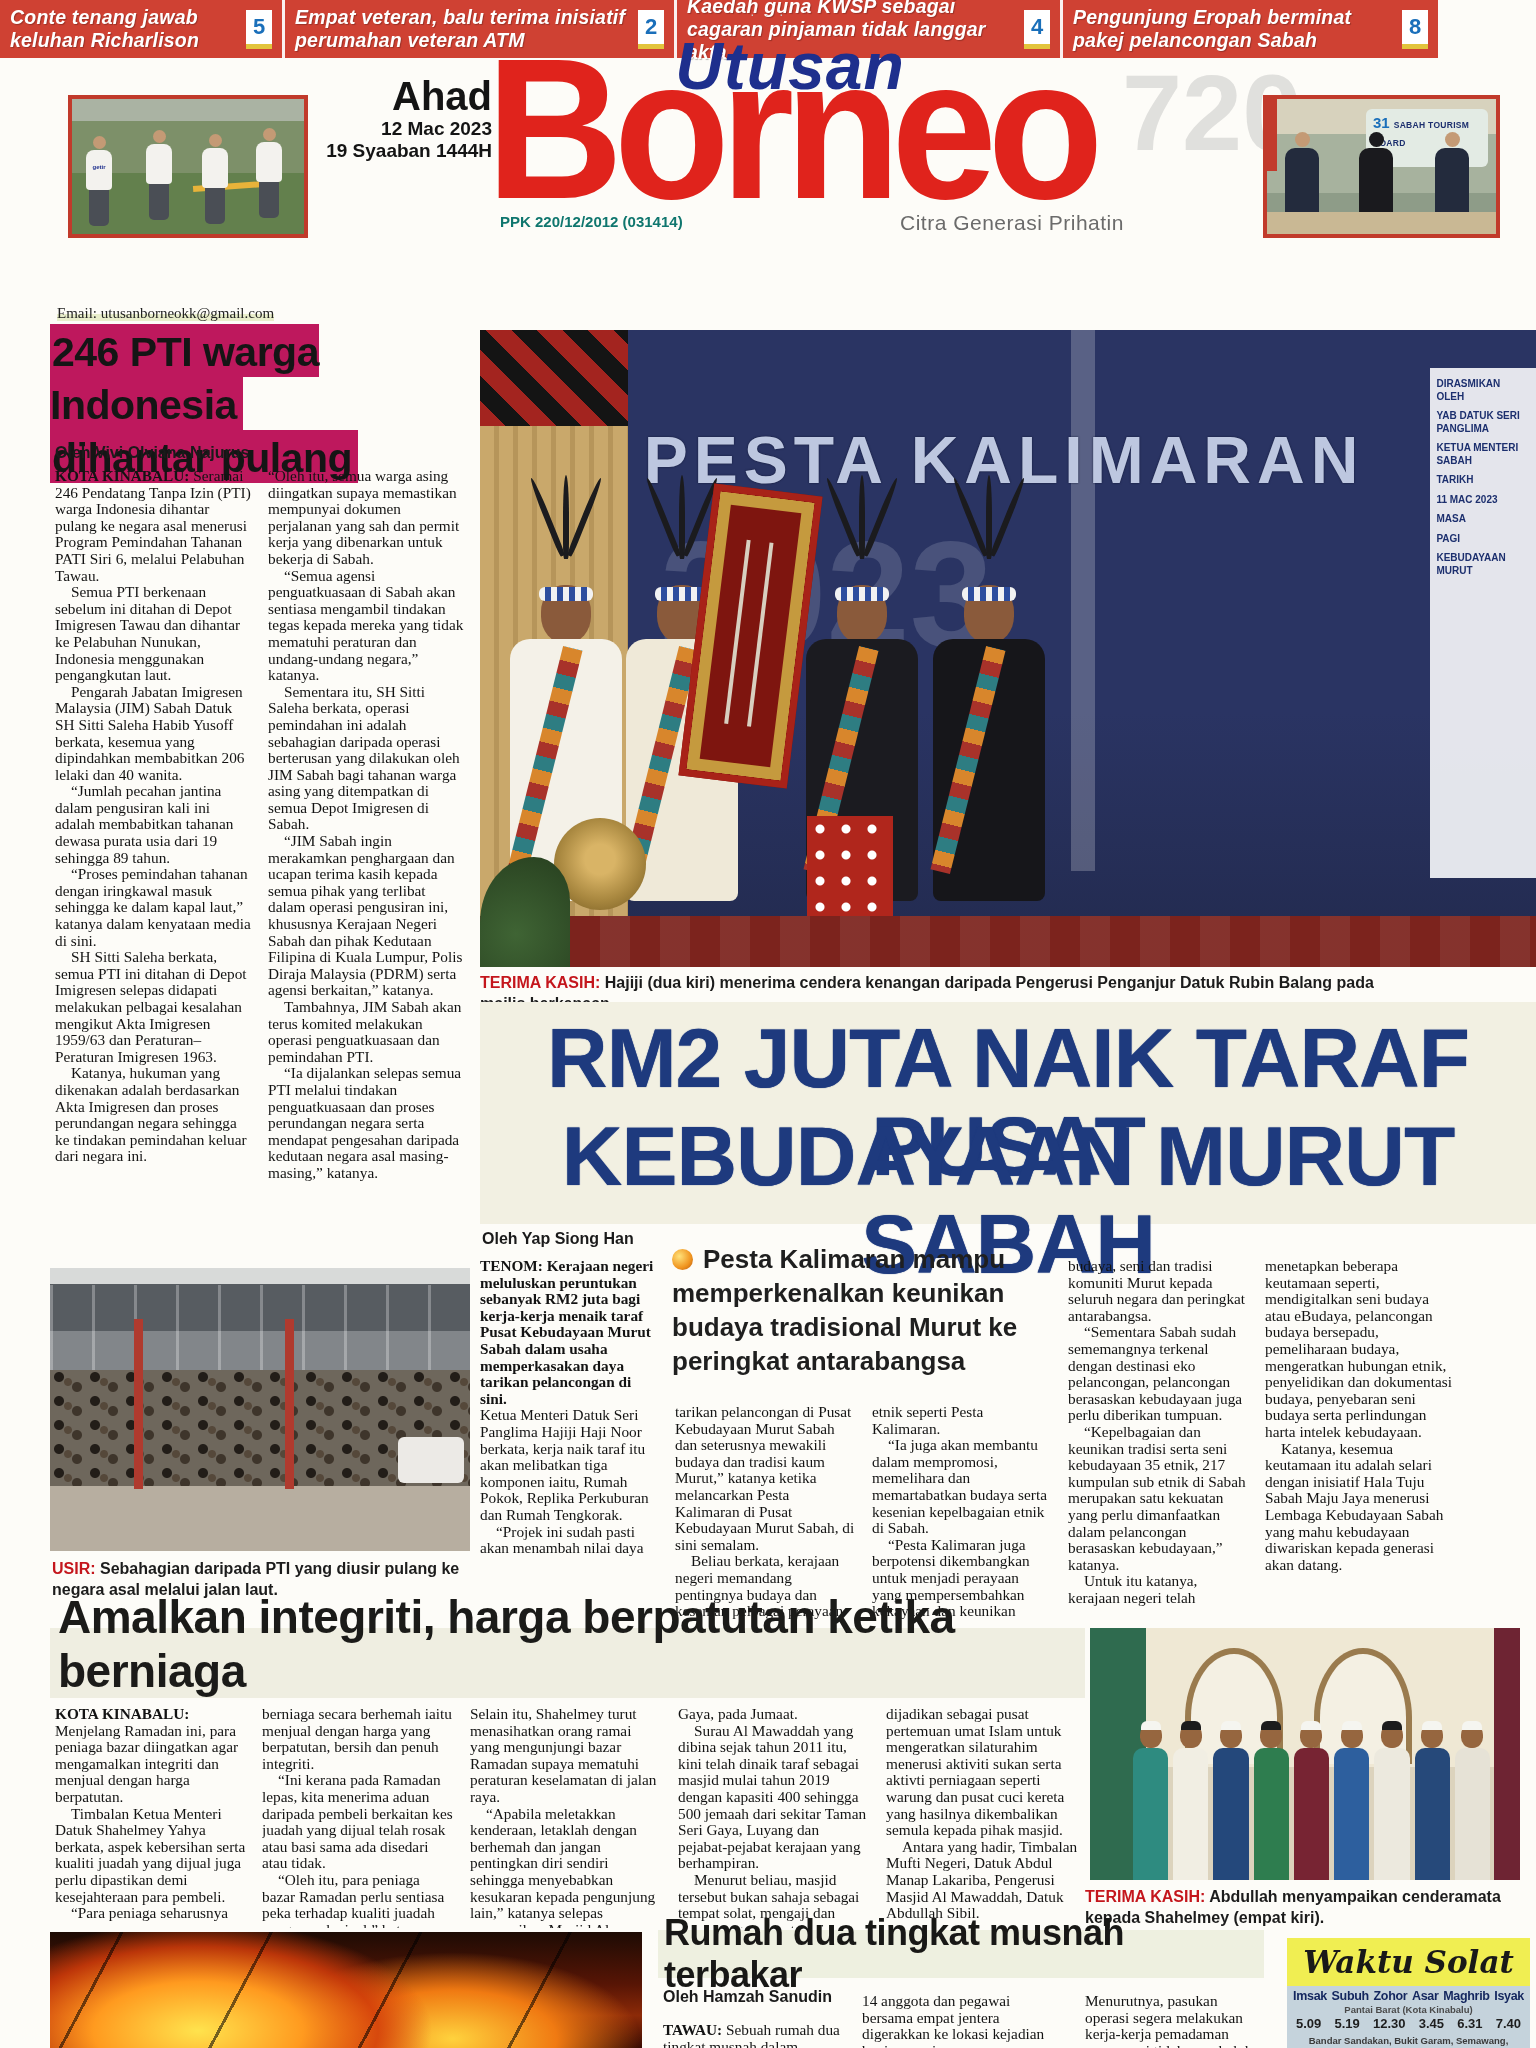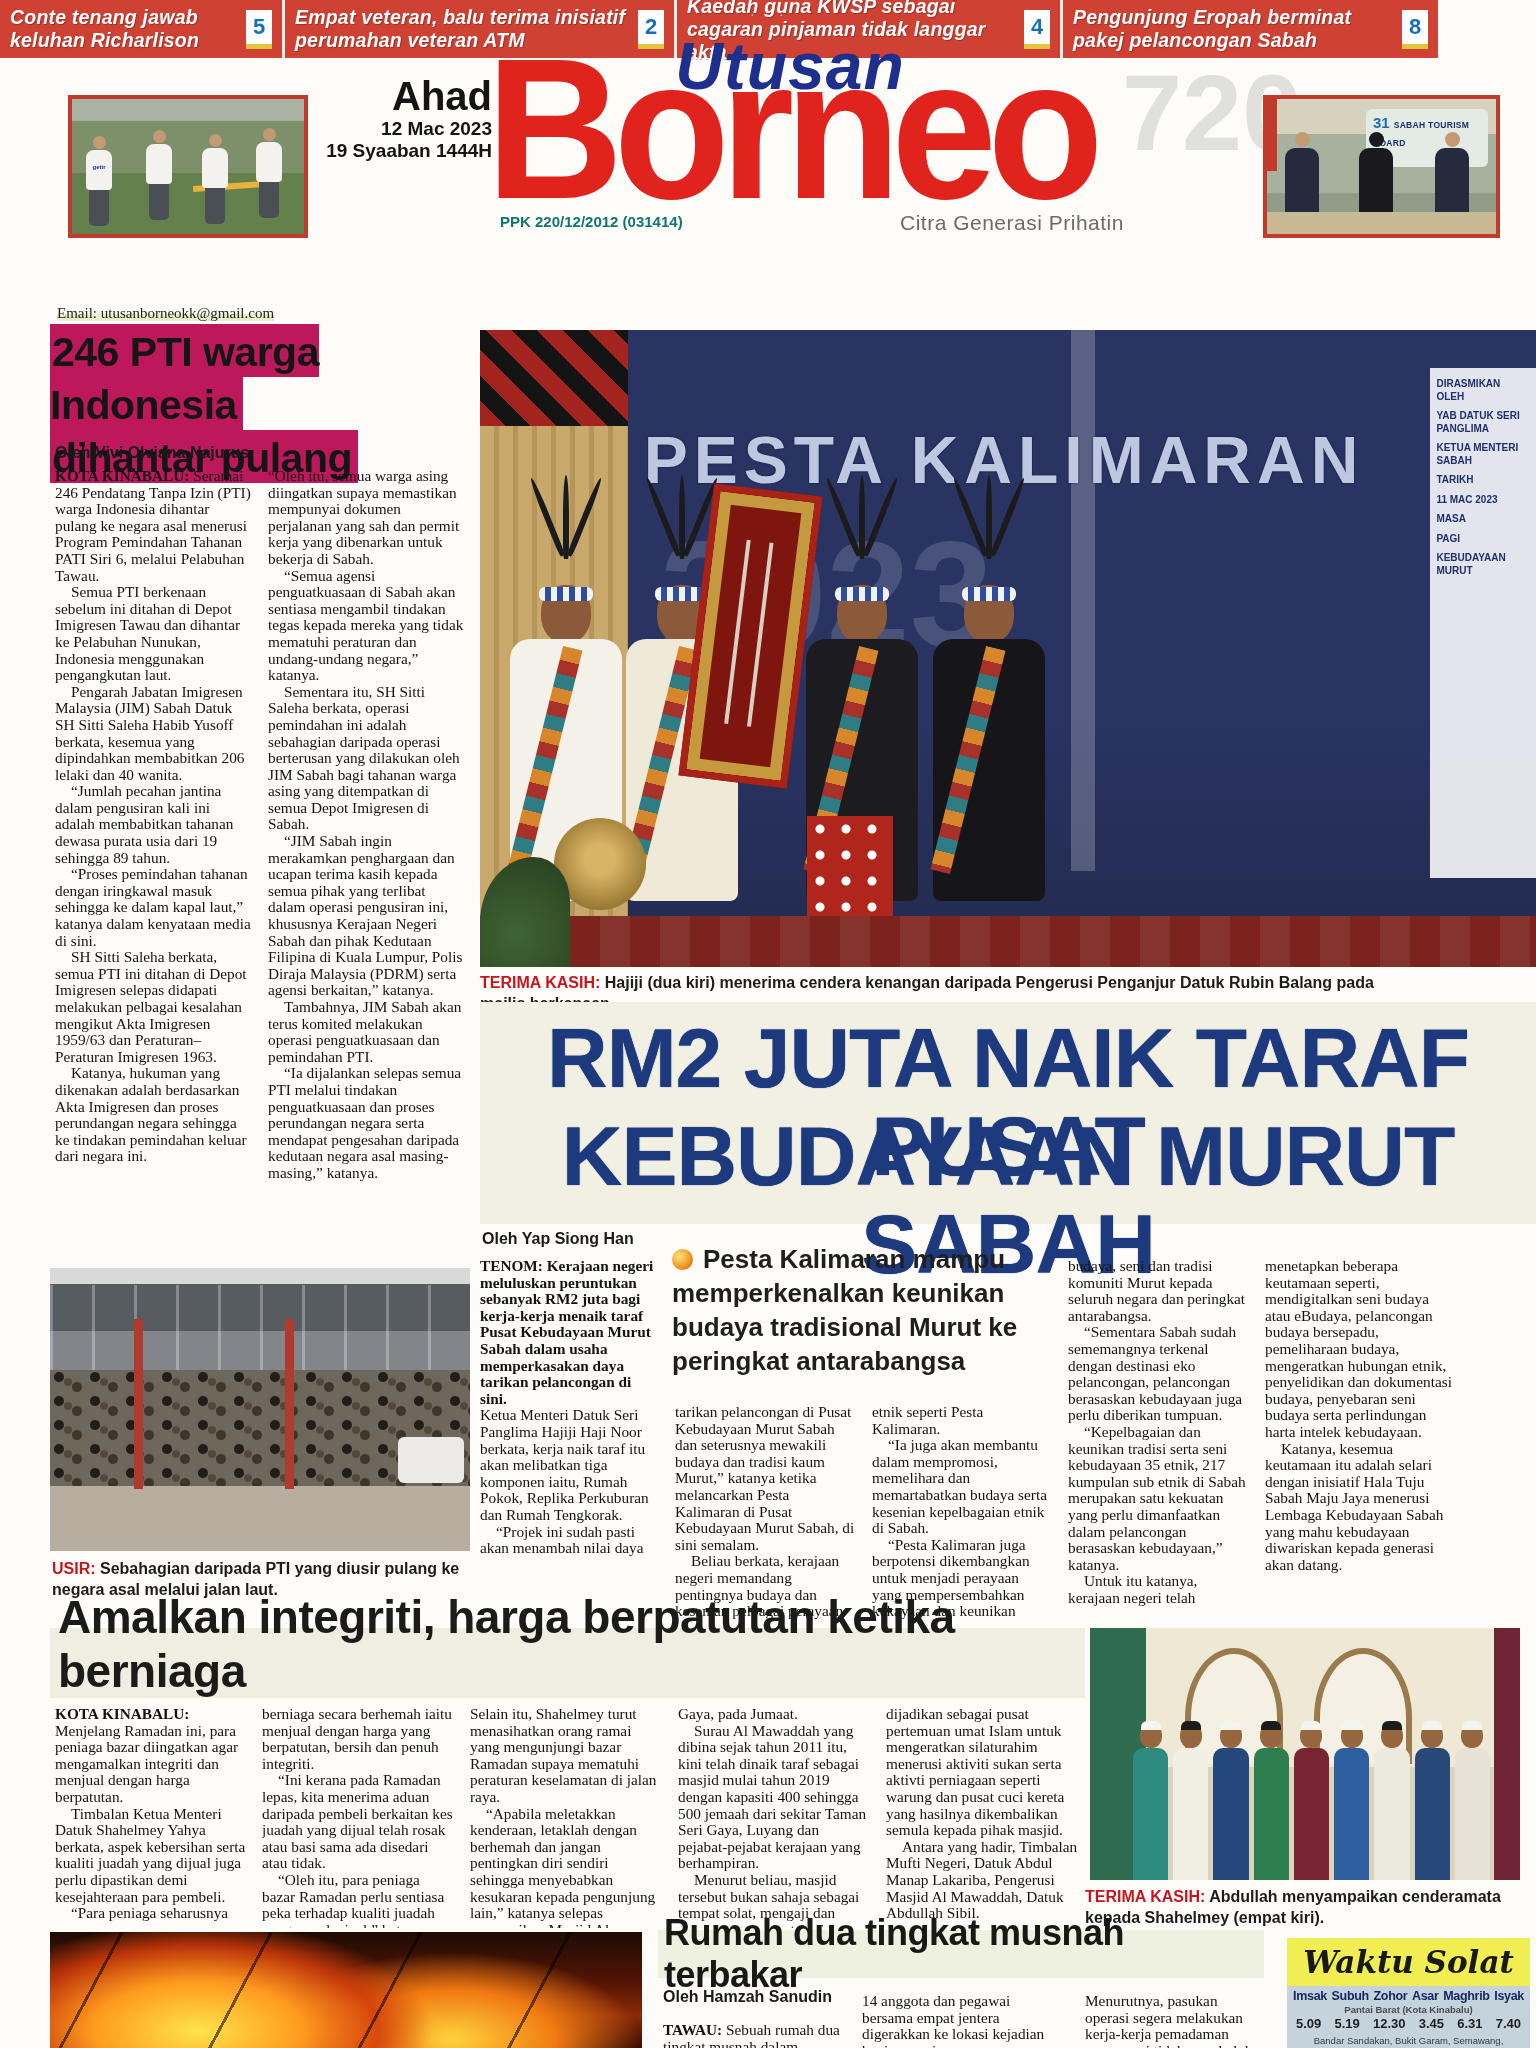--- a/index.html
+++ b/index.html
@@ -162,21 +162,21 @@
   
   .waktu{left:1287px;top:1938px;width:243px;height:112px}
   .ws-title{height:48px;background:#f0ee52;display:flex;align-items:center;justify-content:center;
      font-family:"DejaVu Serif",serif;font-style:italic;font-weight:700;font-size:31px;color:#191919}
   .ws-body{background:#c5d3dc;padding:3px 6px 8px;box-sizing:border-box}
   .ws-head{display:flex;justify-content:space-between;font-size:12.5px;font-weight:800;color:#13265e;
      letter-spacing:-.3px}
   .ws-region{text-align:center;font-size:9.5px;font-weight:700;color:#4a4a4a;margin-top:1px}
   .ws-times{display:flex;justify-content:space-between;font-size:13px;font-weight:800;color:#1d1d1d;
      margin-top:1px;padding:0 3px}
-  .ws-region2{text-align:center;font-size:9.5px;font-weight:400;color:#3a3a3a;margin-top:4px}
+  .ws-region2{text-align:center;font-size:9.5px;font-weight:700;color:#3a3a3a;margin-top:4px}
 </style>
 </head>
 <body>
 
 <div class="page">
 
   <div class="abs fold-marks">· · ·</div>
   <div class="abs mast-watermark">720</div>
 
   <div class="photo photo-tl photo-border">

